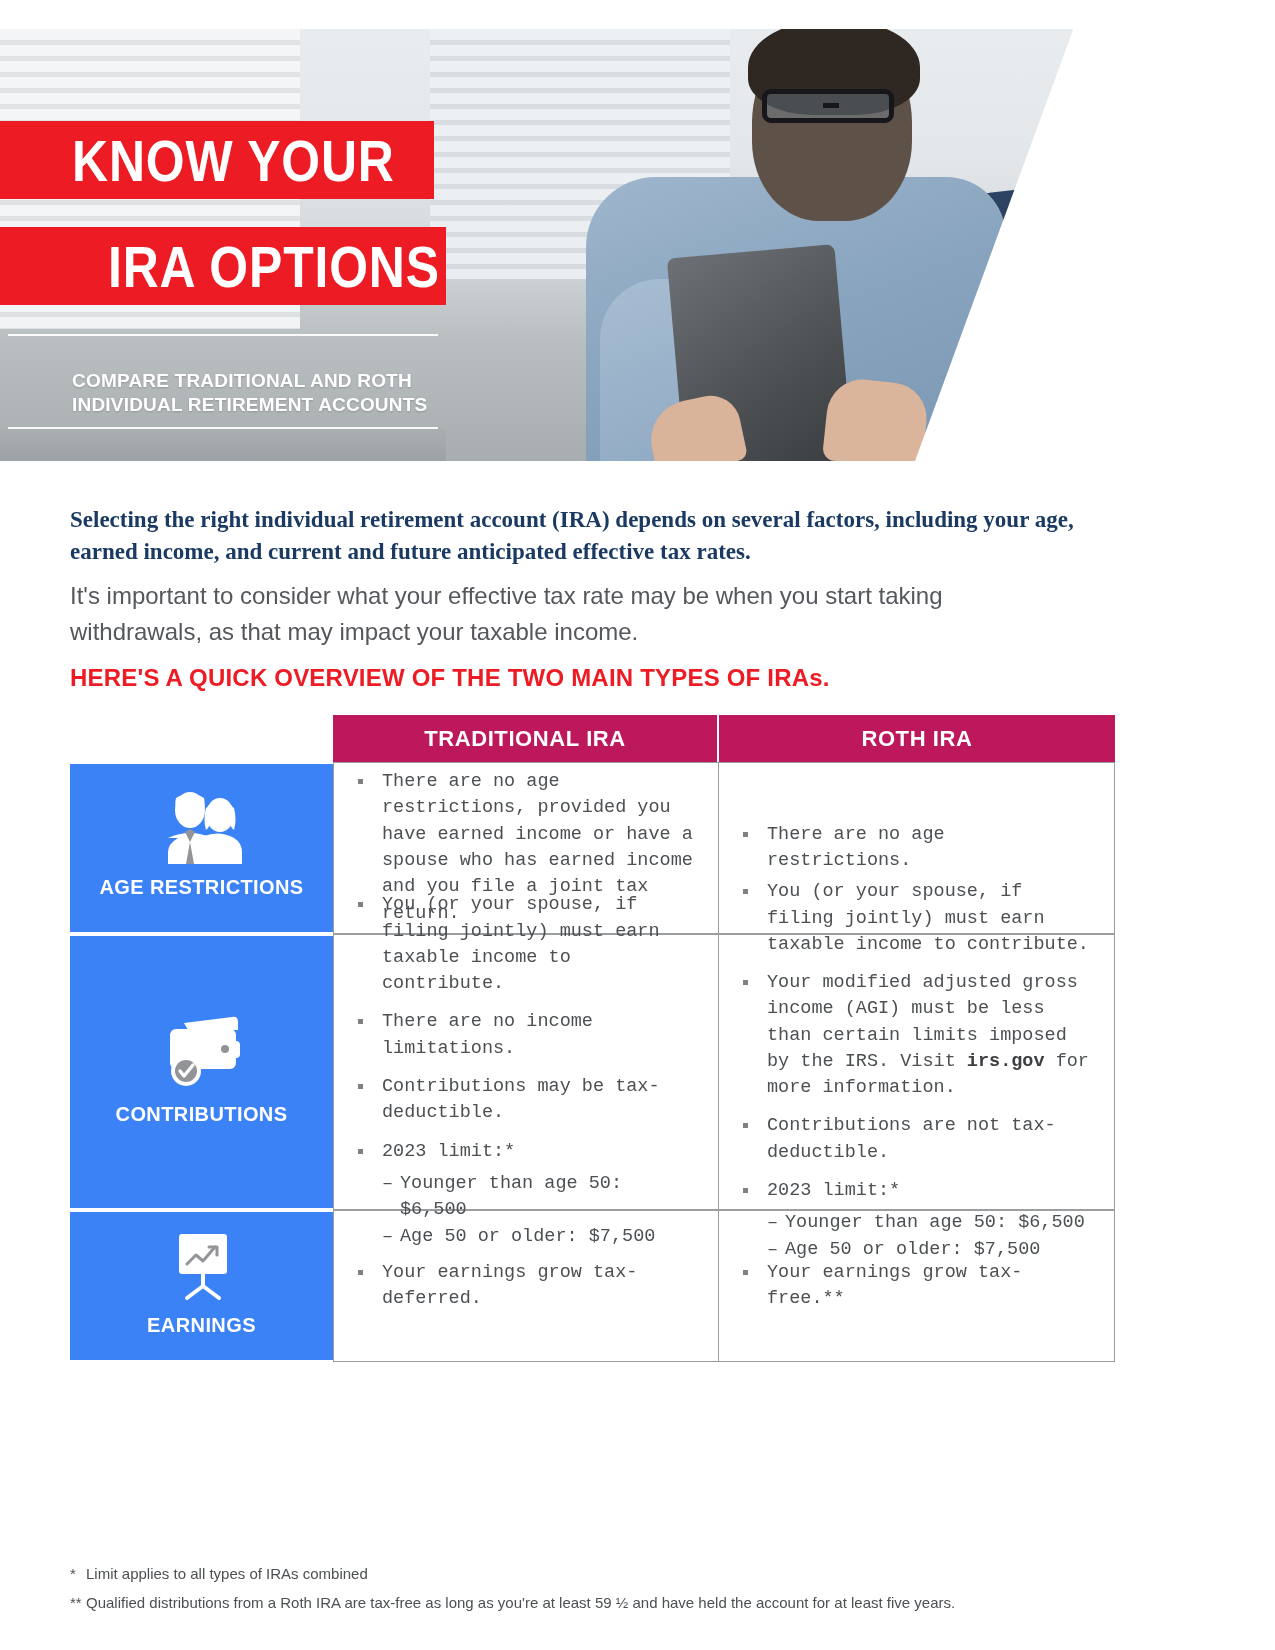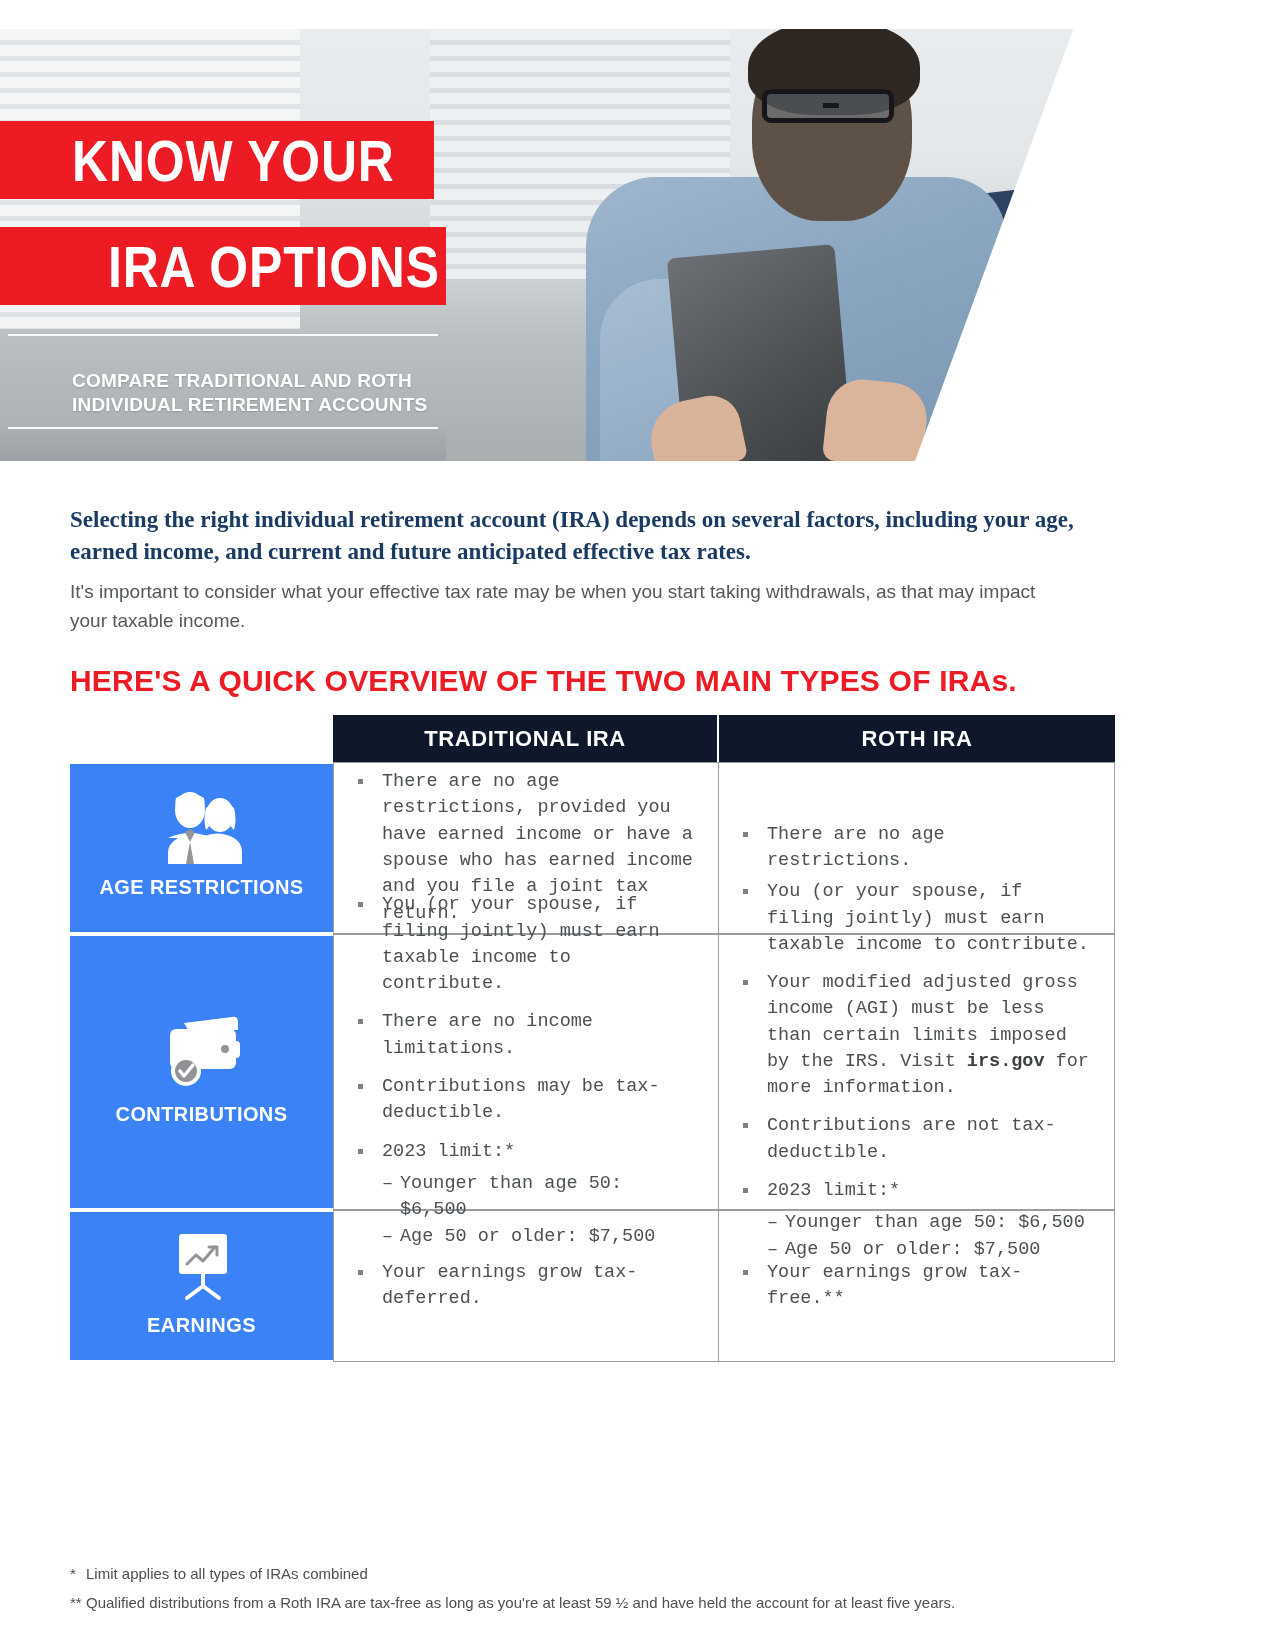--- a/index.html
+++ b/index.html
@@ -224,46 +224,46 @@
     font-size: 23px;
     line-height: 1.38;
   }
 
   .subcopy {
     position: absolute;
     left: 70px; top: 146px;
     width: 975px;
     color: #54585c;
     font-family: "Liberation Sans Narrow", "Liberation Sans", sans-serif;
-    font-size: 19px;
+    font-size: 24px;
     line-height: 1.5;
   }
 
   .section-head {
     position: absolute;
     left: 70px; top: 232px;
     color: #ed1c24;
     font-family: "Liberation Sans Narrow", "Liberation Sans", sans-serif;
     font-weight: 700;
-    font-size: 30px;
+    font-size: 24px;
     letter-spacing: .2px;
   }
 
   
   .table {
     position: absolute;
     left: 70px; top: 283px;
     width: 1045px;
   }
   .thead {
     display: flex;
     margin-left: 263px;
   }
   .th {
-    background: #0f172a;
+    background: #be185d;
     color: #ffffff;
     font-family: "Liberation Sans Narrow", "Liberation Sans", sans-serif;
     font-weight: 700;
     font-size: 22px;
     letter-spacing: .6px;
     height: 47px;
     display: flex;
     align-items: center;
     justify-content: center;
   }

